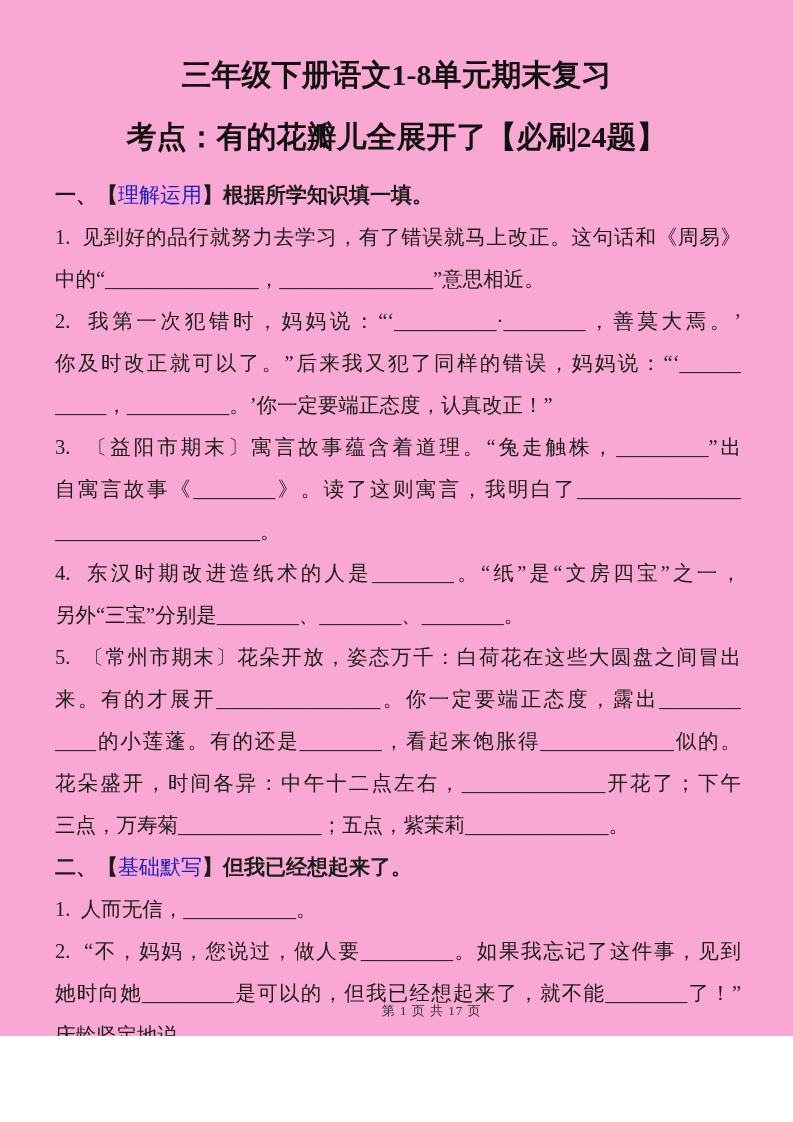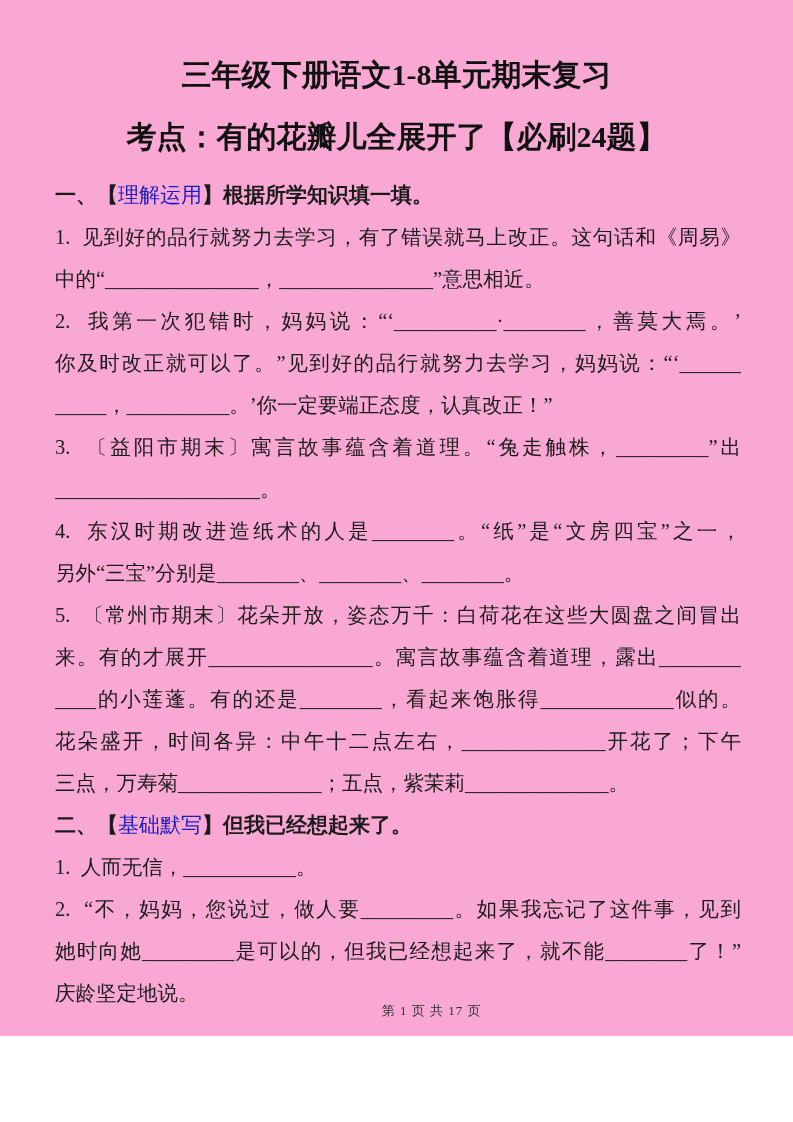--- a/index.html
+++ b/index.html
@@ -39,28 +39,29 @@
     <div class="t">考点：有的花瓣儿全展开了【必刷24题】</div>
   </div>
 
   <div class="content">
 
     <div class="line hdr"><span>一、【</span><span class="blue" style="color: rgb(28, 28, 196);">理解运用</span><span>】根据所学知识填一填。</span></div>
 
     <div class="line j">1.&nbsp; 见到好的品行就努力去学习，有了错误就马上改正。这句话和《周易》</div>
     <div class="line">中的“_______________，_______________”意思相近。</div>
     <div class="line j">2.&nbsp; 我第一次犯错时，妈妈说：“‘__________·________，善莫大焉。’</div>
-    <div class="line j">你及时改正就可以了。”见到好的品行就努力去学习，妈妈说：“‘______</div>
+    <div class="line j">你及时改正就可以了。”后来我又犯了同样的错误，妈妈说：“‘______</div>
     <div class="line">_____，__________。’你一定要端正态度，认真改正！”</div>
     <div class="line j">3.&nbsp; 〔益阳市期末〕寓言故事蕴含着道理。“兔走触株，_________”出</div>
+    <div class="line j">自寓言故事《________》。读了这则寓言，我明白了________________</div>
     <div class="line">____________________。</div>
     <div class="line j">4.&nbsp; 东汉时期改进造纸术的人是________。“纸”是“文房四宝”之一，</div>
     <div class="line">另外“三宝”分别是________、________、________。</div>
     <div class="line j">5.&nbsp; 〔常州市期末〕花朵开放，姿态万千：白荷花在这些大圆盘之间冒出</div>
-    <div class="line j">来。有的才展开________________。寓言故事蕴含着道理，露出________</div>
+    <div class="line j">来。有的才展开________________。你一定要端正态度，露出________</div>
     <div class="line j">____的小莲蓬。有的还是________，看起来饱胀得_____________似的。</div>
     <div class="line j">花朵盛开，时间各异：中午十二点左右，______________开花了；下午</div>
     <div class="line">三点，万寿菊______________；五点，紫茉莉______________。</div>
 
     <div class="line hdr"><span>二、【</span><span class="blue" style="color: rgb(28, 28, 196);">基础默写</span><span>】但我已经想起来了。</span></div>
 
     <div class="line">1.&nbsp; 人而无信，___________。</div>
     <div class="line j">2.&nbsp; “不，妈妈，您说过，做人要_________。如果我忘记了这件事，见到</div>
     <div class="line j">她时向她_________是可以的，但我已经想起来了，就不能________了！”</div>
     <div class="line">庆龄坚定地说。</div>

